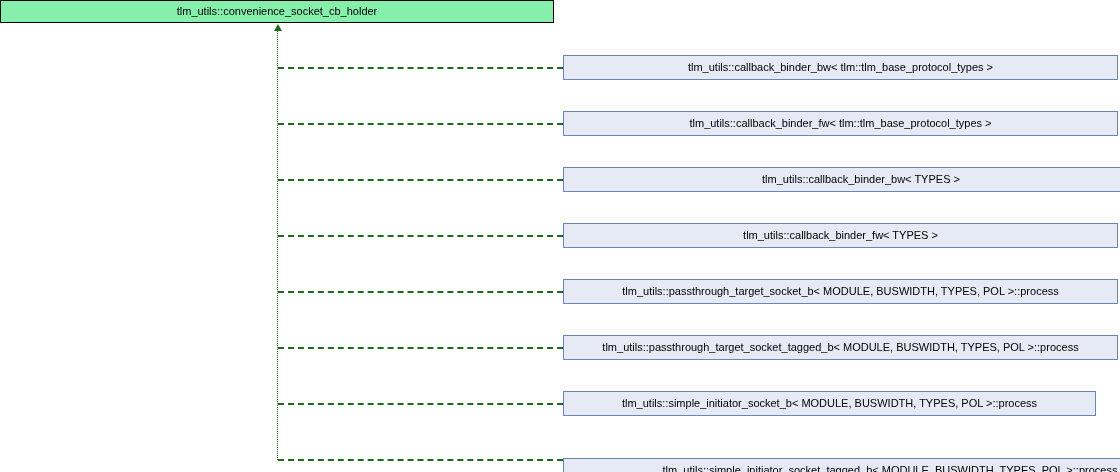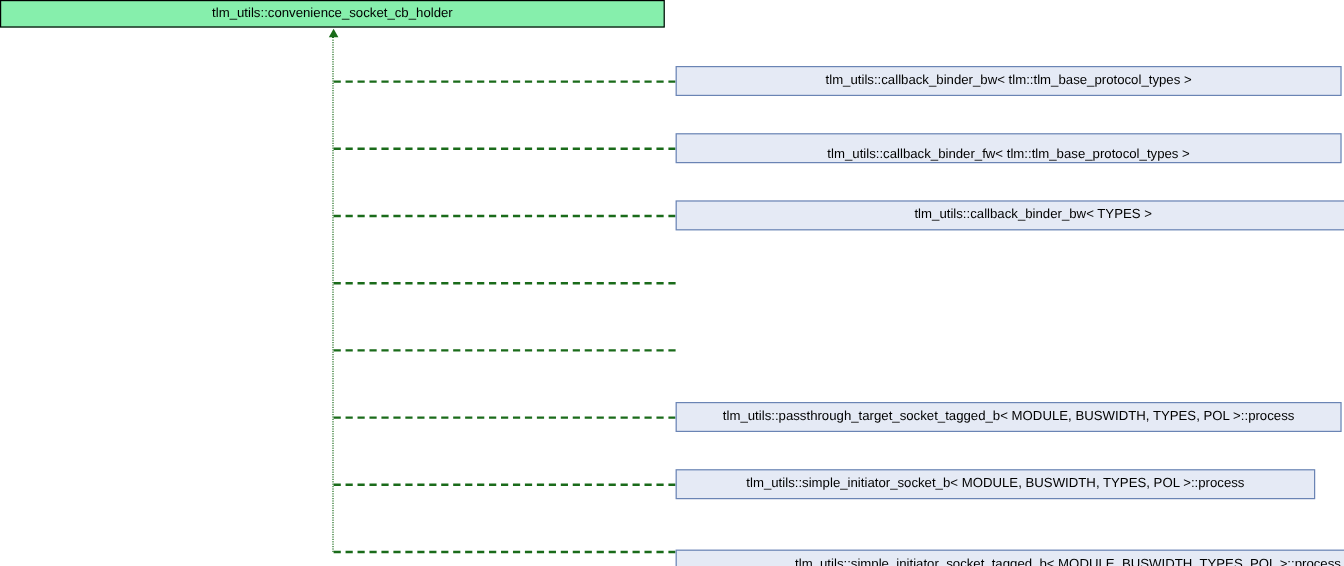--- a/index.html
+++ b/index.html
@@ -99,25 +99,31 @@
   <div class="branch" style="top:179px;width:285px;"></div>
   <div class="branch" style="top:235px;width:285px;"></div>
   <div class="branch" style="top:291px;width:285px;"></div>
   <div class="branch" style="top:347px;width:285px;"></div>
   <div class="branch" style="top:403px;width:285px;"></div>
   <div class="branch" style="top:459px;width:285px;"></div>
 
   <div class="derived-node" style="left:563px;top:55px;width:555px;">
     <span class="node-label">tlm_utils::callback_binder_bw&lt; tlm::tlm_base_protocol_types &gt;</span>
   </div>
-  <div class="derived-node" style="left:563px;top:111px;width:555px;align-items:flex-end;">
+  <div class="derived-node" style="left:563px;top:111px;width:555px;">
     <span class="node-label">tlm_utils::callback_binder_fw&lt; tlm::tlm_base_protocol_types &gt;</span>
   </div>
   <div class="derived-node" style="left:563px;top:167px;width:596px;">
     <span class="node-label">tlm_utils::callback_binder_bw&lt; TYPES &gt;</span>
+  </div>
+  <div class="derived-node" style="left:563px;top:223px;width:555px;">
+    <span class="node-label">tlm_utils::callback_binder_fw&lt; TYPES &gt;</span>
+  </div>
+  <div class="derived-node" style="left:563px;top:279px;width:555px;">
+    <span class="node-label">tlm_utils::passthrough_target_socket_b&lt; MODULE, BUSWIDTH, TYPES, POL &gt;::process</span>
   </div>
   <div class="derived-node" style="left:563px;top:335px;width:555px;">
     <span class="node-label">tlm_utils::passthrough_target_socket_tagged_b&lt; MODULE, BUSWIDTH, TYPES, POL &gt;::process</span>
   </div>
   <div class="derived-node" style="left:563px;top:391px;width:533px;">
     <span class="node-label">tlm_utils::simple_initiator_socket_b&lt; MODULE, BUSWIDTH, TYPES, POL &gt;::process</span>
   </div>
   <div class="derived-node" style="left:563px;top:458px;width:654px;">
     <span class="node-label">tlm_utils::simple_initiator_socket_tagged_b&lt; MODULE, BUSWIDTH, TYPES, POL &gt;::process</span>
   </div>

